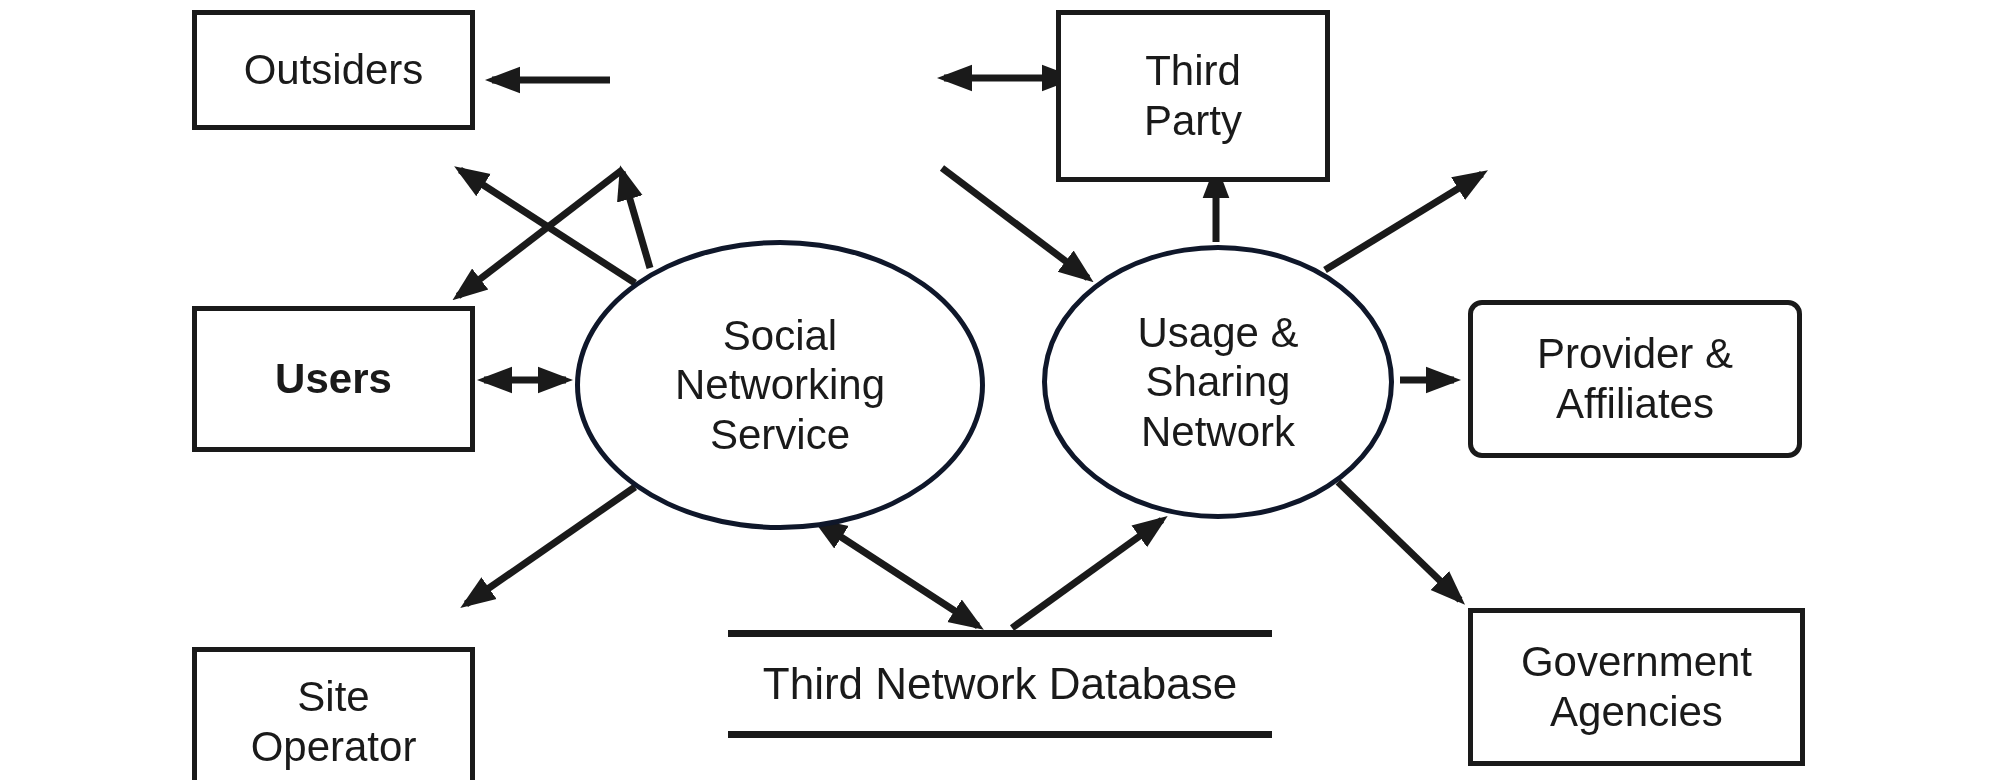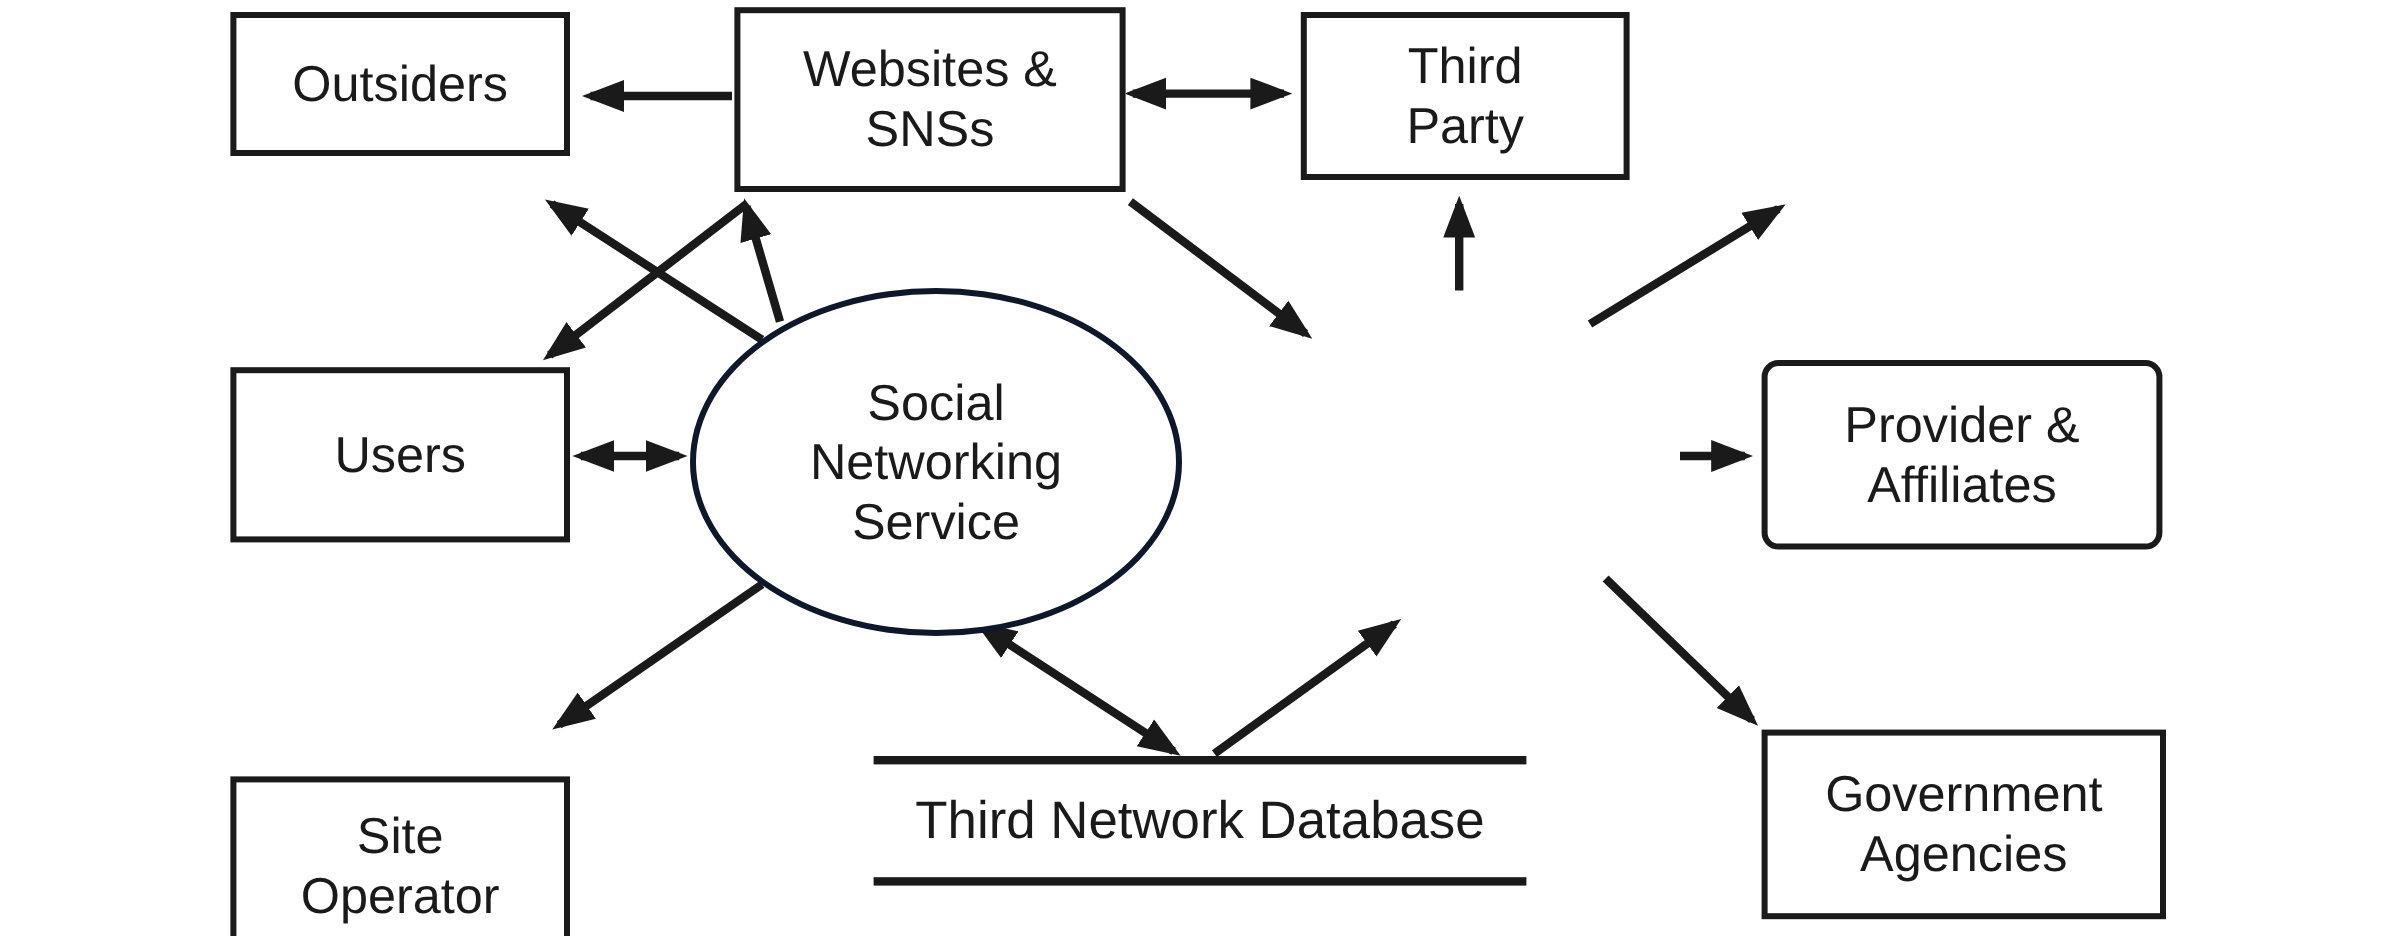--- a/index.html
+++ b/index.html
@@ -82,32 +82,28 @@
     <line class="edge" x1="1012" y1="628" x2="1162" y2="520"></line>
     <line class="edge" x1="942" y1="168" x2="1088" y2="278"></line>
     <line class="edge" x1="1400" y1="380" x2="1454" y2="380"></line>
     <line class="edge" x1="1338" y1="482" x2="1460" y2="600"></line>
   </svg>
 
   <div class="node box" style="left:192px; top:10px;  width:283px; height:120px;">
     <span class="label">Outsiders</span>
   </div>
 
-  <div class="node box" style="left:612px; top:6px;   width:326px; height:154px;">
-    <span class="label">Websites &amp;
-SNSs</span>
-  </div>
 
-  <div class="node box" style="left:1084px; top:10px; width:274px; height:140px;">
+  <div class="node box" style="left:1056px; top:10px; width:274px; height:172px;">
     <span class="label">Third
 Party</span>
   </div>
 
 
-  <div class="node box" style="left:192px; top:306px; width:283px; height:146px;">
+  <div class="node box" style="left:192px; top:306px; width:283px; height:146px;font-weight:bold;">
     <span class="label">Users</span>
   </div>
 
   <div class="node box" style="left:1468px; top:300px; width:334px; height:158px;border-radius:14px;">
     <span class="label">Provider &amp;
 Affiliates</span>
   </div>
 
   <div class="node box" style="left:192px; top:647px; width:283px; height:150px;">
     <span class="label">Site
@@ -118,18 +114,23 @@
     <span class="label">Government
 Agencies</span>
   </div>
 
   <div class="node ellipse" style="left:575px; top:240px; width:410px; height:290px;">
     <span class="label">Social
 Networking
 Service</span>
   </div>
 
+  <div class="node ellipse" style="left:1042px; top:245px; width:352px; height:274px;">
+    <span class="label">Usage &amp;
+Sharing
+Network</span>
+  </div>
 
   <div class="db" style="left:728px; top:630px; width:544px; height:108px;">
     <span class="label">Third Network Database</span>
   </div>
 
 </div>
 
 </body></html>

